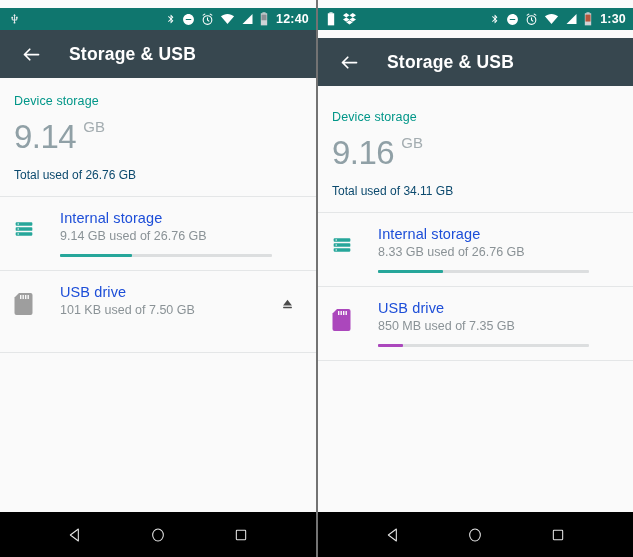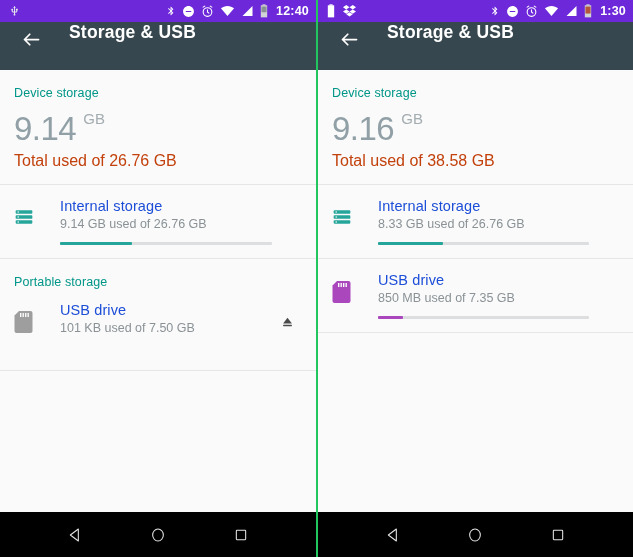--- a/index.html
+++ b/index.html
@@ -16,31 +16,33 @@
   .phone {
     width: 316px;
     height: 557px;
     display: flex;
     flex-direction: column;
     background: #fafafa;
     position: relative;
   }
   .phone.right {
     width: 317px;
-    border-left: 2px solid #22c55e;
+    border-left: 2px solid #737373;
+    gap: 8px;
   }
 
   
   .statusbar {
     height: 22px;
-    background: #6d28d9;
+    background: #0f766e;
     display: flex;
     align-items: center;
     padding: 0 7px 0 9px;
     flex: 0 0 22px;
+    margin-top: 8px;
   }
   .sb-left { display: flex; align-items: center; gap: 8px; }
   .sb-right {
     margin-left: auto;
     display: flex;
     align-items: center;
     gap: 6px;
   }
   .sb-time {
     color: #ffffff;
@@ -49,20 +51,21 @@
     letter-spacing: .2px;
     margin-left: 2px;
   }
   .sicon { display: block; }
 
   
   .appbar {
     height: 48px;
     background: #37474f;
     display: flex;
+    align-items: center;
     flex: 0 0 48px;
     padding-left: 14px;
   }
   .back-btn {
     width: 34px; height: 34px;
     display: flex; align-items: center; justify-content: center;
     cursor: pointer;
   }
   .appbar-title {
     color: #ffffff;
@@ -100,23 +103,23 @@
     font-weight: normal;
     letter-spacing: -.5px;
   }
   .summary-unit {
     font-size: 15px;
     color: #a3acb0;
     margin-left: 7px;
     letter-spacing: .2px;
   }
   .summary-sub {
-    font-size: 16px;
-    color: #c2410c;
-    margin-top: 4px;
+    font-size: 12px;
+    color: #0c4a6e;
+    margin-top: 12px;
   }
   .divider {
     height: 1px;
     background: #e4e6e7;
     margin-top: 14px;
   }
 
   .row {
     display: flex;
     align-items: flex-start;
@@ -268,21 +271,20 @@
           <div class="row-title">Internal storage</div>
           <div class="row-sub">9.14 GB used of 26.76 GB</div>
           <div class="progress-track">
             <div class="progress-fill" style="width:34%;background:#26a69a;"></div>
           </div>
         </div>
         <div class="row-action"></div>
       </div>
       <div class="row-divider"></div>
 
-      <div class="section-header">Portable storage</div>
 
       <div class="row">
         <div class="row-icon">
           <svg width="19" height="22" viewBox="0 0 18 22" fill="#9e9e9e">
             <path d="M4.5 0 H16 A2 2 0 0 1 18 2 V20 A2 2 0 0 1 16 22 H2 A2 2 0 0 1 0 20 V4.5 Z"></path>
             <rect x="5.5" y="2" width="1.4" height="4" fill="#fafafa"></rect>
             <rect x="8" y="2" width="1.4" height="4" fill="#fafafa"></rect>
             <rect x="10.5" y="2" width="1.4" height="4" fill="#fafafa"></rect>
             <rect x="13" y="2" width="1.4" height="4" fill="#fafafa"></rect>
           </svg>
@@ -372,21 +374,21 @@
 
     <div class="content">
 
       <div class="section-header">Device storage</div>
 
       <div class="summary">
         <div class="summary-main">
           <span class="summary-value">9.16</span>
           <span class="summary-unit">GB</span>
         </div>
-        <div class="summary-sub">Total used of 38.58 GB</div>
+        <div class="summary-sub">Total used of 34.11 GB</div>
       </div>
       <div class="divider"></div>
 
       <div class="row">
         <div class="row-icon">
           <svg width="20" height="20" viewBox="0 0 24 24" fill="#26a69a">
             <rect x="2" y="4" width="20" height="4.2" rx="1"></rect>
             <rect x="2" y="9.9" width="20" height="4.2" rx="1"></rect>
             <rect x="2" y="15.8" width="20" height="4.2" rx="1"></rect>
             <circle cx="5" cy="6.1" r="0.9" fill="#fafafa"></circle>

